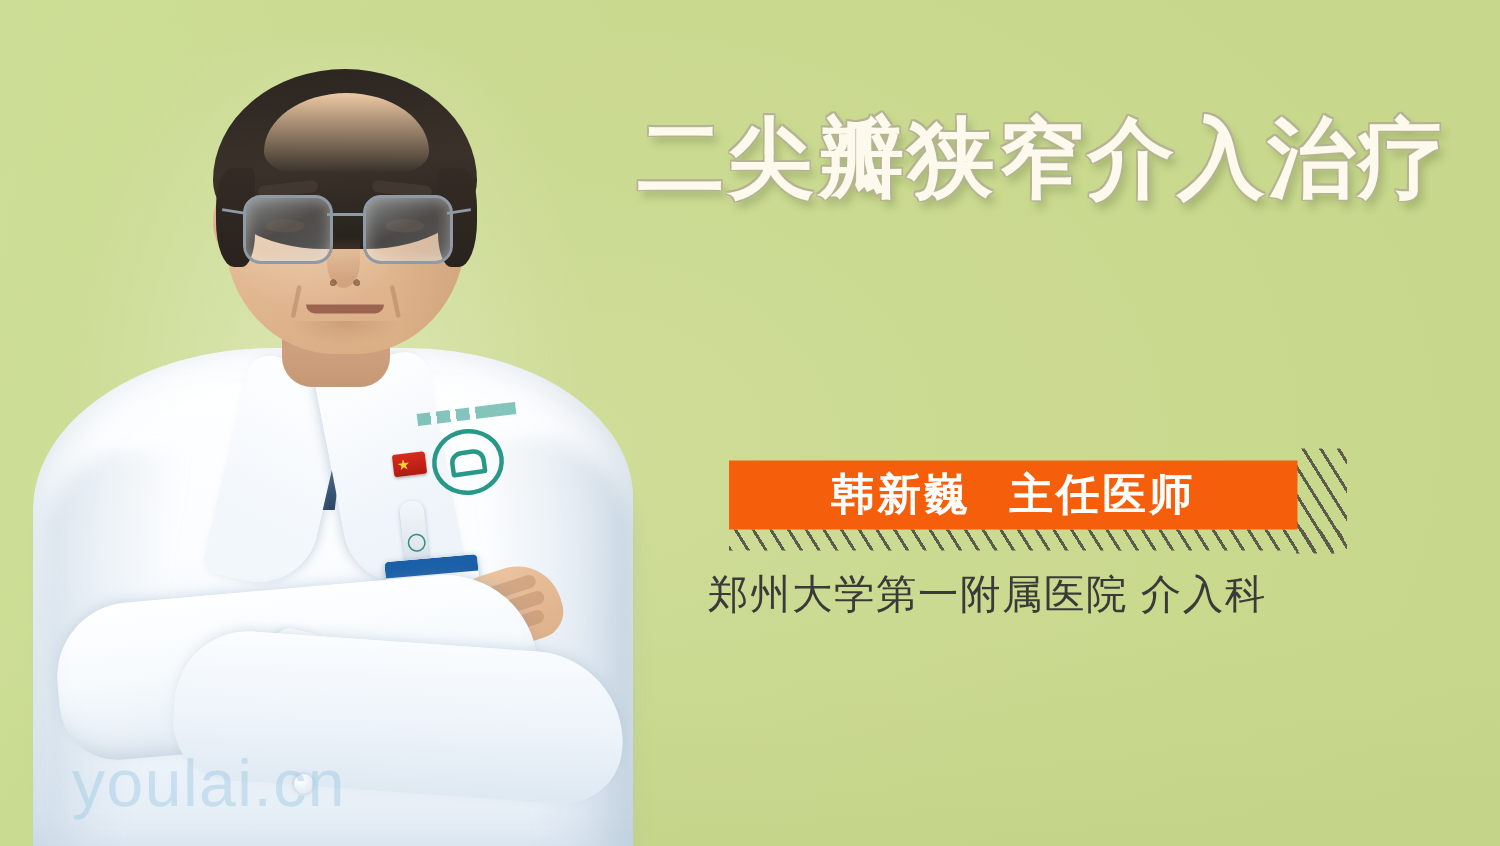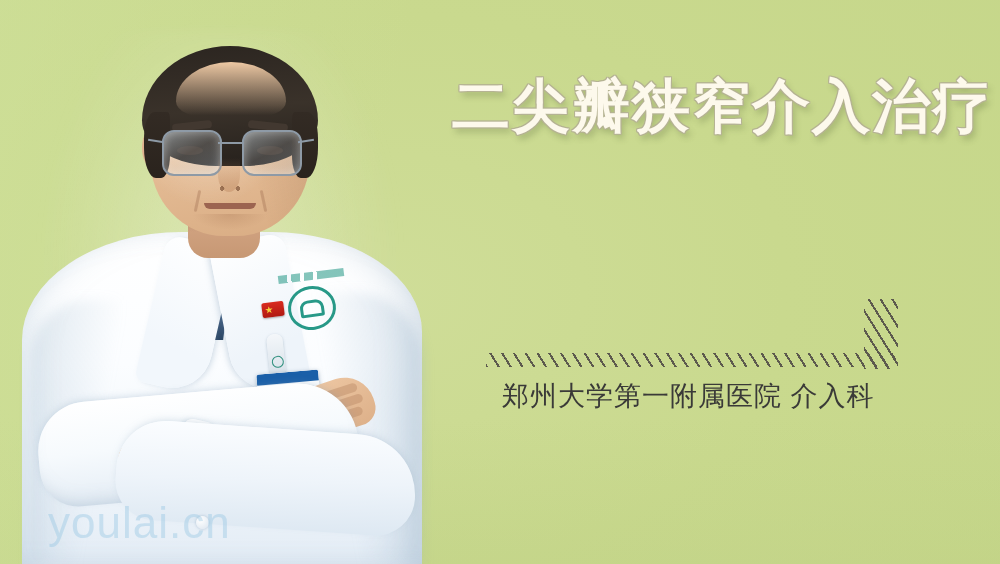--- a/index.html
+++ b/index.html
@@ -477,24 +477,24 @@
   .floor-shadow {
     position: absolute;
     left: 20px; bottom: -26px;
     width: 400px; height: 56px;
     background: radial-gradient(ellipse at 50% 50%, rgba(120,145,95,0.28), rgba(120,145,95,0) 70%);
   }
 
   
   .headline {
     position: absolute;
-    left: 444px;
+    left: 425px;
     top: 62px;
     width: 556px;
-    text-align: center;
+    text-align: left;
   }
   .headline-line {
     font-family: "Liberation Sans", "DejaVu Sans", sans-serif;
     font-weight: bold;
     font-size: 58px;
     line-height: 1.52;
     letter-spacing: 2px;
     white-space: nowrap;
   }
   .headline-line.l1 {
@@ -551,21 +551,21 @@
     font-size: 29px;
     font-weight: bold;
     letter-spacing: 2px;
     white-space: nowrap;
     font-family: "Liberation Sans", "DejaVu Sans", sans-serif;
   }
   .name-bar-text .gap { display: inline-block; width: 26px; }
 
   .affiliation {
     position: absolute;
-    left: 502px;
+    left: 472px;
     top: 378px;
     width: 420px;
     color: #3a3a38;
     font-size: 27px;
     letter-spacing: 1px;
     white-space: nowrap;
     font-family: "Liberation Sans", "DejaVu Sans", sans-serif;
   }
 </style>
 </head>
@@ -648,16 +648,19 @@
     <div class="watermark">youlai.cn</div>
   </div>
 
   <div class="headline">
     <div class="headline-line l1">二尖瓣狭窄介入治疗</div>
   </div>
 
   <div class="hatch hatch-right"></div>
   <div class="hatch hatch-bottom"></div>
 
+  <div class="name-bar">
+    <span class="name-bar-text"><span>韩新巍</span><span class="gap"></span><span>主任医师</span></span>
+  </div>
 
   <div class="affiliation">郑州大学第一附属医院  介入科</div>
 
 </div>
 
 </body></html>

